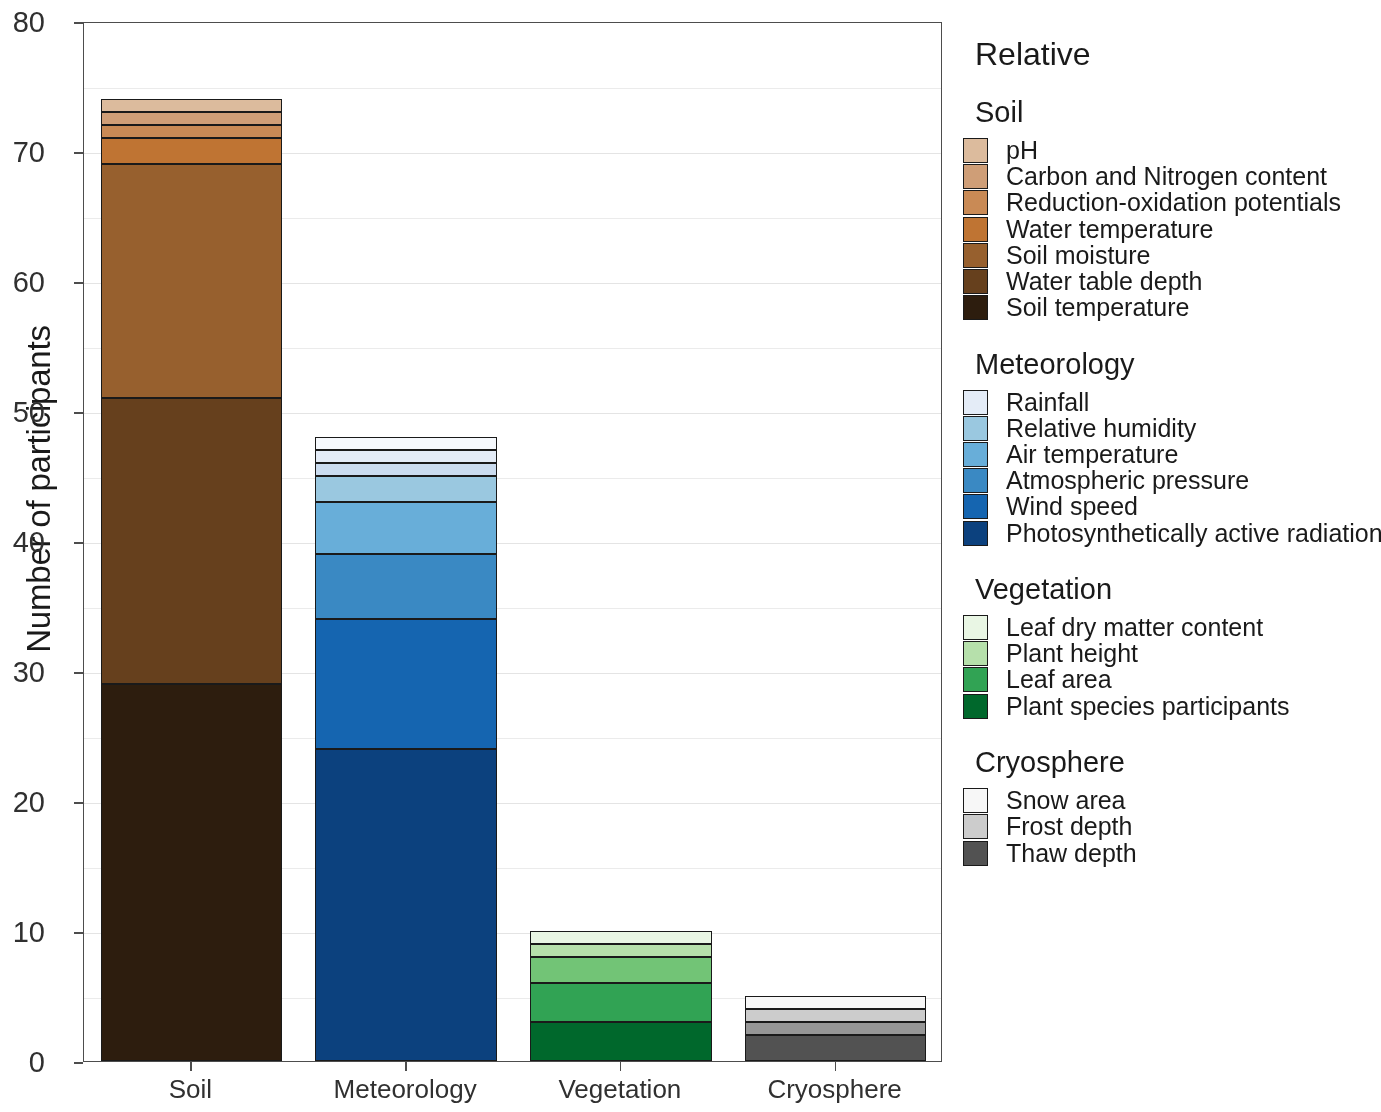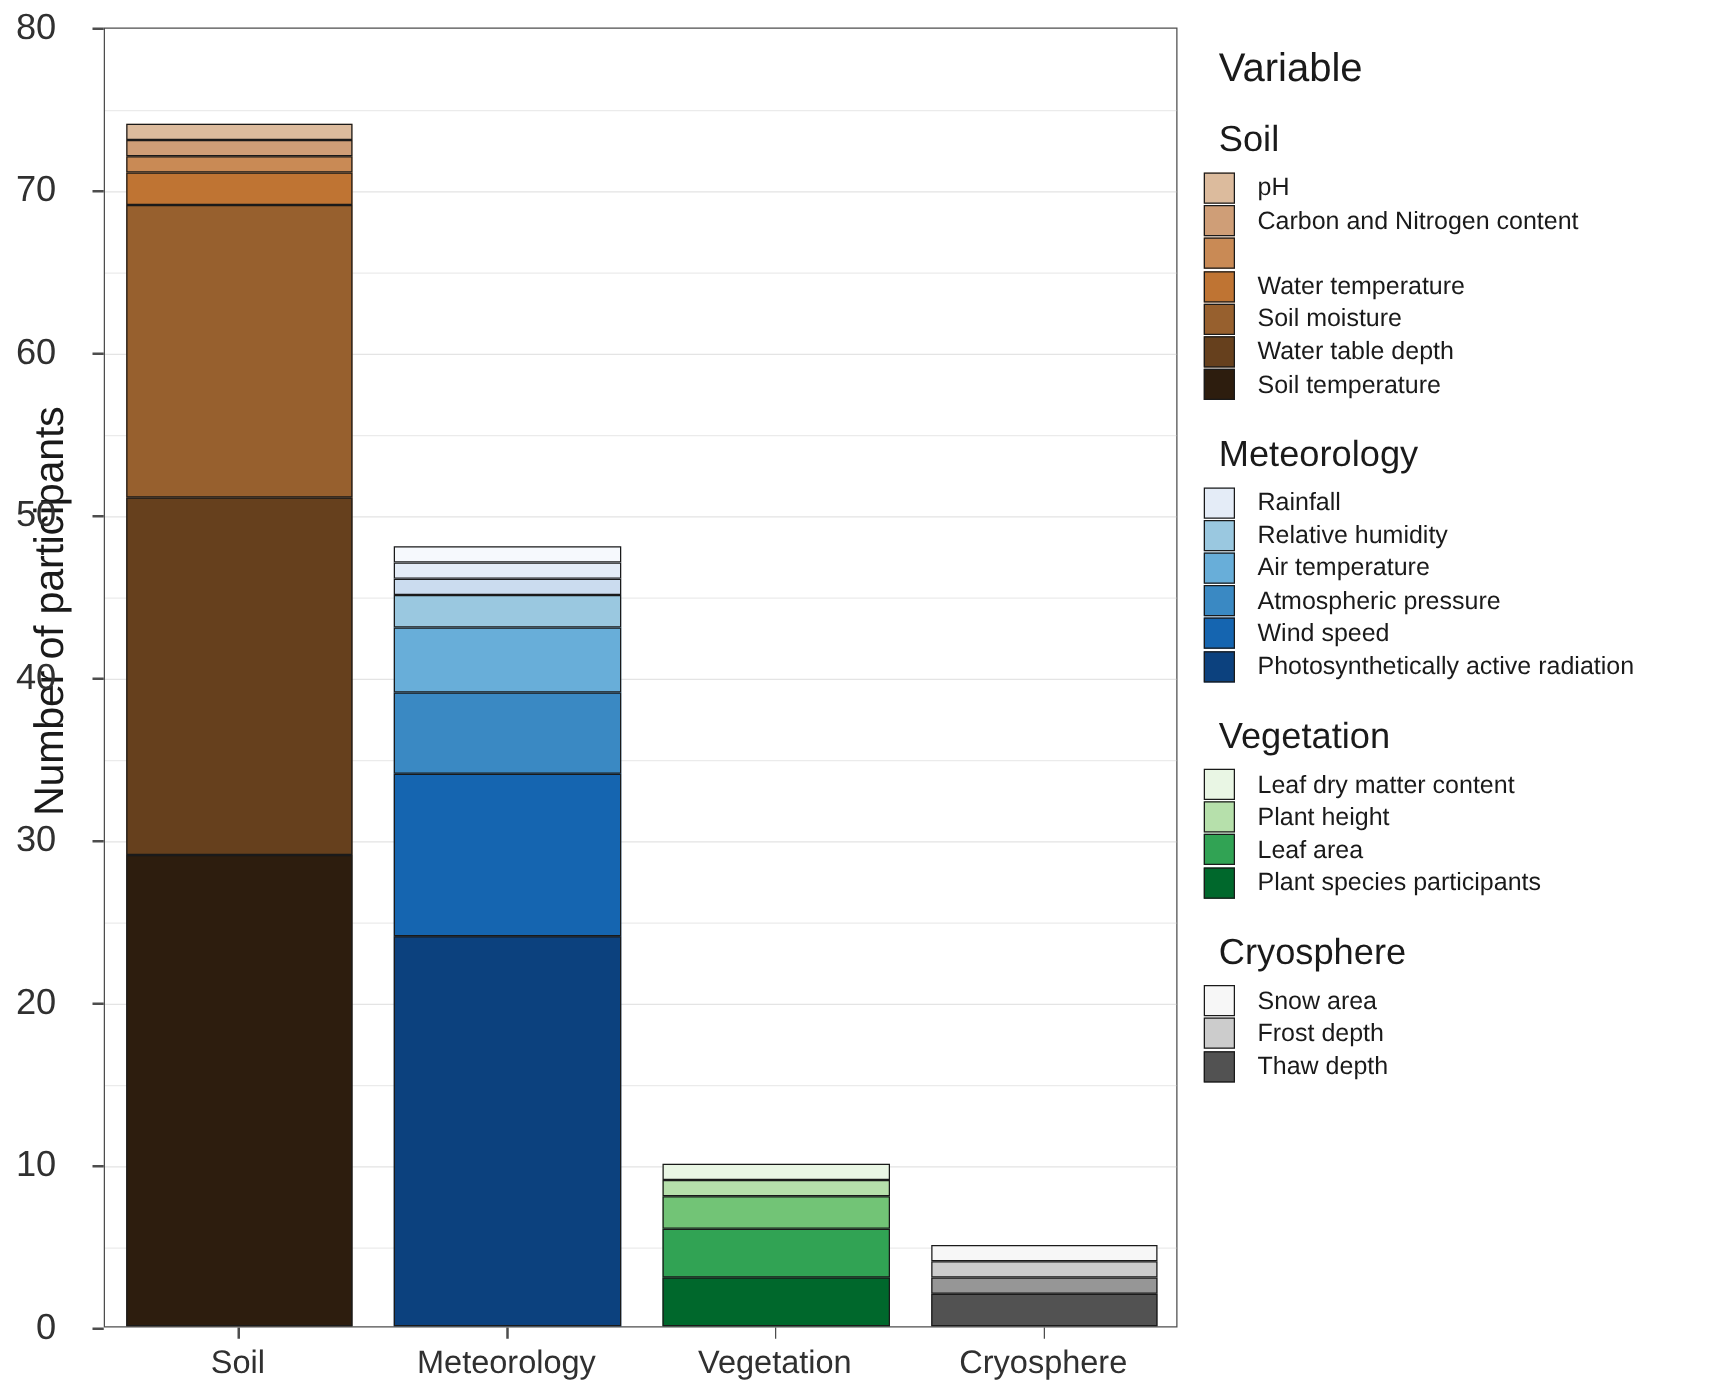--- a/index.html
+++ b/index.html
@@ -138,21 +138,21 @@
     height: 26.2px;
   }
   .legend-key {
     width: 25px;
     height: 25px;
     border: 1.5px solid #1a1a1a;
     box-sizing: border-box;
     flex: 0 0 auto;
   }
   .legend-label {
-    font-size: 20px;
+    font-size: 25px;
     color: #1a1a1a;
     margin-left: 18px;
     white-space: nowrap;
     line-height: 1;
   }
 </style>
 </head>
 <body>
 
 <div id="figure">
@@ -211,34 +211,35 @@
           <div class="bar-segment" title="Frost depth: 1" style="top: 988px; height: 13px; background: rgb(204, 204, 204);"></div>
           <div class="bar-segment" title="Active layer depth: 1" style="top: 1001px; height: 13px; background: rgb(150, 150, 150);"></div>
           <div class="bar-segment" title="Thaw depth: 2" style="top: 1014px; height: 26px; background: rgb(82, 82, 82);"></div>
         </div>
       </div>
   </div>
 
   <div id="x-axis"></div>
 
   <div id="legend">
-    <div id="legend-title">Variable</div>
+    <div id="legend-title">Relative</div>
     <div id="legend-groups">
         <div class="legend-group">
           <div class="legend-group-title">Soil</div>
           <div class="legend-item">
             <span class="legend-key" style="background: rgb(220, 187, 157);"></span>
             <span class="legend-label">pH</span>
           </div>
           <div class="legend-item">
             <span class="legend-key" style="background: rgb(207, 158, 119);"></span>
             <span class="legend-label">Carbon and Nitrogen content</span>
           </div>
           <div class="legend-item">
             <span class="legend-key" style="background: rgb(201, 138, 85);"></span>
+            <span class="legend-label">Reduction-oxidation potentials</span>
           </div>
           <div class="legend-item">
             <span class="legend-key" style="background: rgb(191, 116, 51);"></span>
             <span class="legend-label">Water temperature</span>
           </div>
           <div class="legend-item">
             <span class="legend-key" style="background: rgb(151, 96, 46);"></span>
             <span class="legend-label">Soil moisture</span>
           </div>
           <div class="legend-item">

